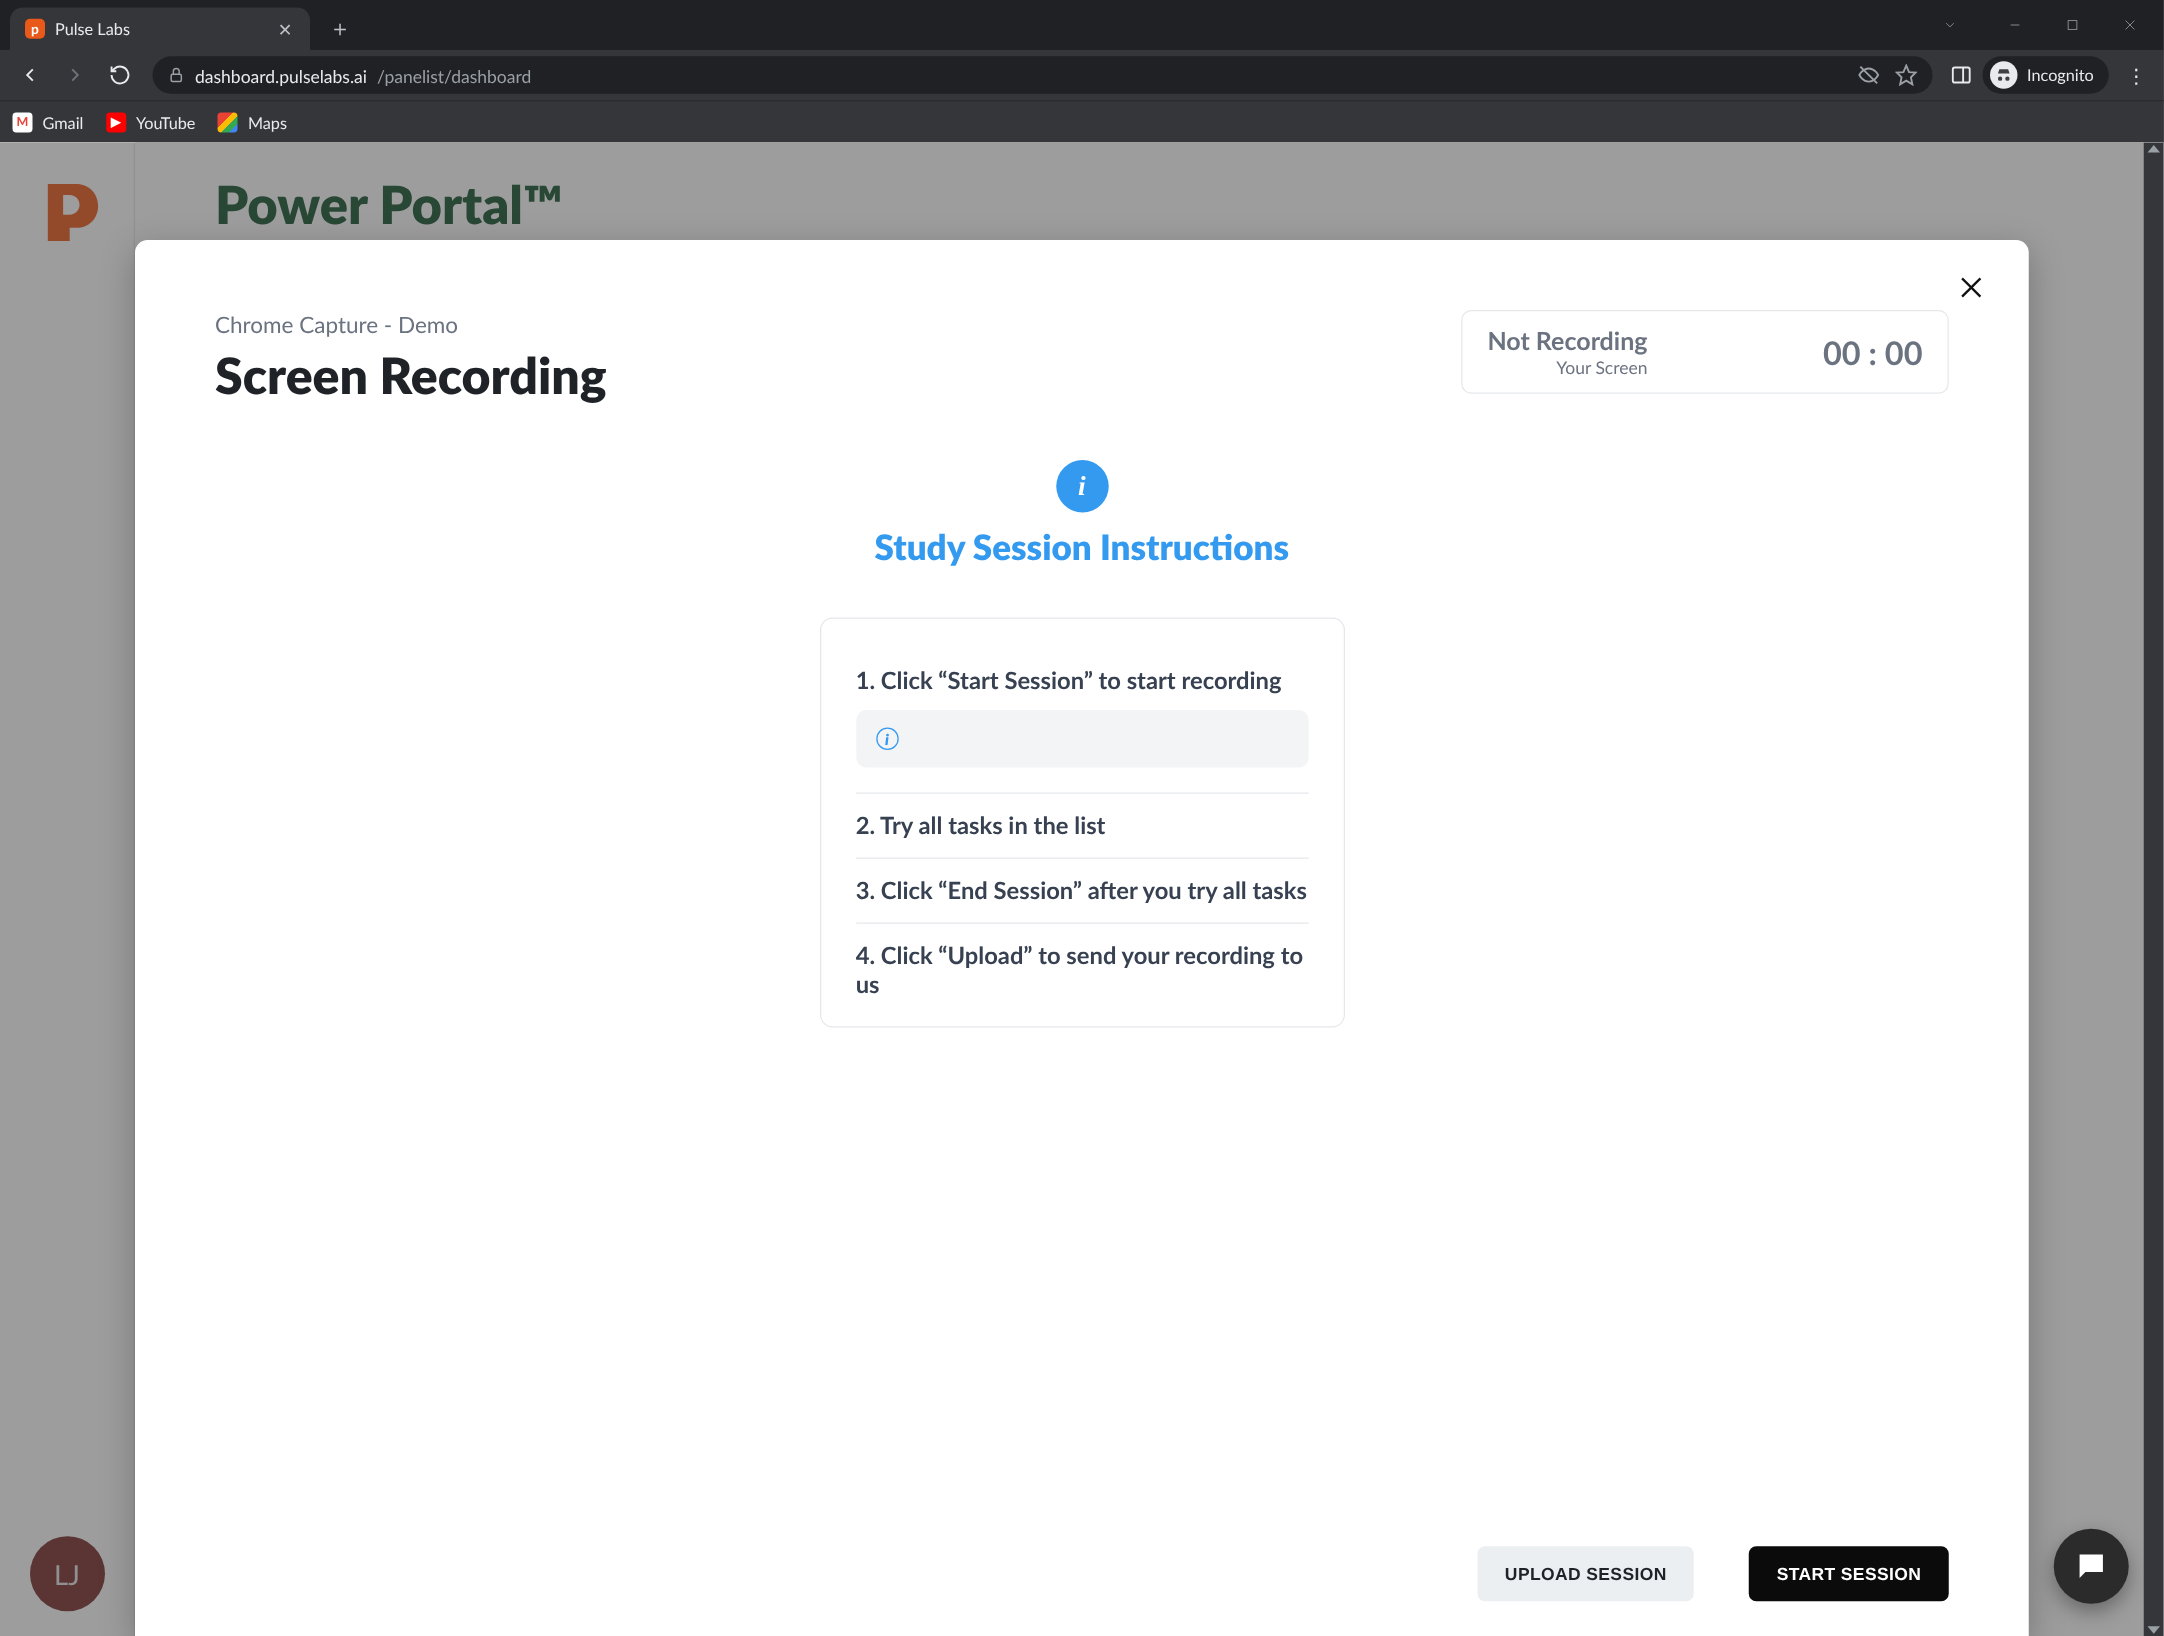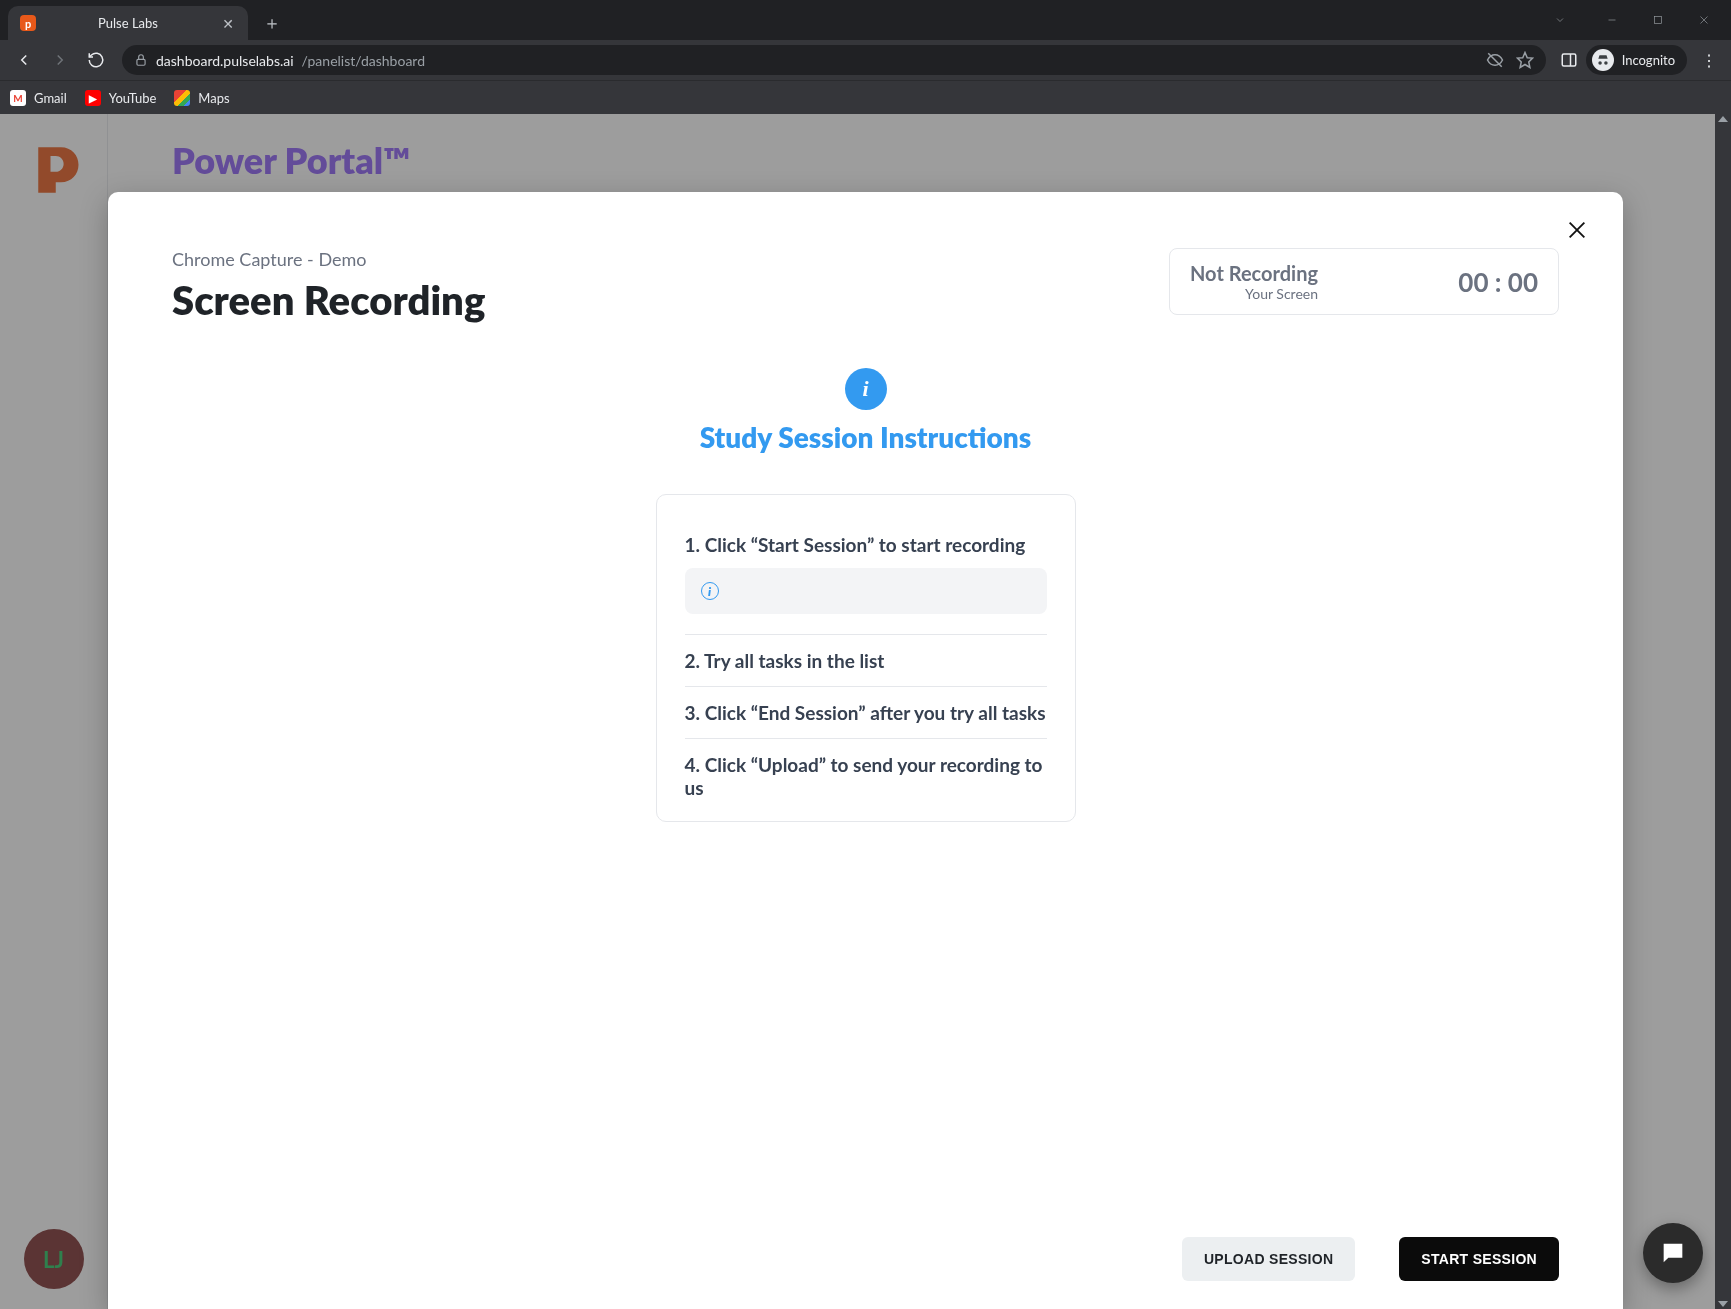--- a/index.html
+++ b/index.html
@@ -40,21 +40,21 @@
     font-size: 13px;
     position: relative;
   }
   .tab .favicon {
     width: 16px; height: 16px;
     border-radius: 4px;
     background: #e8591a;
     display:flex;align-items:center;justify-content:center;
     color:#fff;font-weight:700;font-size:11px;
   }
-  .tab .title { flex: 1; white-space: nowrap; overflow: hidden; text-overflow: ellipsis; text-align: center; }
+  .tab .title { flex: 1; white-space: nowrap; overflow: hidden; text-overflow: ellipsis; }
   .tab .close-x { width:16px;height:16px;display:flex;align-items:center;justify-content:center;color:#bdc1c6;font-size:14px;cursor:pointer;}
   .new-tab-btn {
     width: 28px; height: 28px; margin-left: 10px; margin-bottom: 3px;
     display:flex;align-items:center;justify-content:center;
     color:#bdc1c6;font-size:18px;cursor:pointer;border-radius:50%;
   }
   .window-controls {
     position: absolute; right: 4px; top: 0; height: 40px;
     display: flex; align-items: center; gap: 0;
   }
@@ -151,26 +151,26 @@
     align-items: center;
     position: relative;
   }
   .sidebar .brand {
     width: 56px; height: 56px;
   }
   .sidebar .brand svg { width:100%; height:100%; }
   .sidebar .avatar {
     position: absolute; bottom: 20px; left: 50%; transform: translateX(-50%);
     width: 60px; height: 60px; border-radius: 50%;
-    background: #7b2d2d; color: #22c55e;
+    background: #7b2d2d; color: #e5e5e5;
     display:flex;align-items:center;justify-content:center;
-    font-size: 22px; font-weight: 700;
+    font-size: 22px; font-weight: 400;
   }
   .main { flex:1; padding: 24px 64px; color:#1f2937;}
-  .main h1 { font-size: 36px; font-weight: 800; color:#8b5cf6;}
+  .main h1 { font-size: 42px; font-weight: 800; color:#14532d;}
 
   
   .dim {
     position:absolute;inset:0;background:rgba(60,60,60,0.5);
   }
 
   
   .modal {
     position: absolute;
     left: 108px; right: 108px; top: 78px; bottom: 0;

